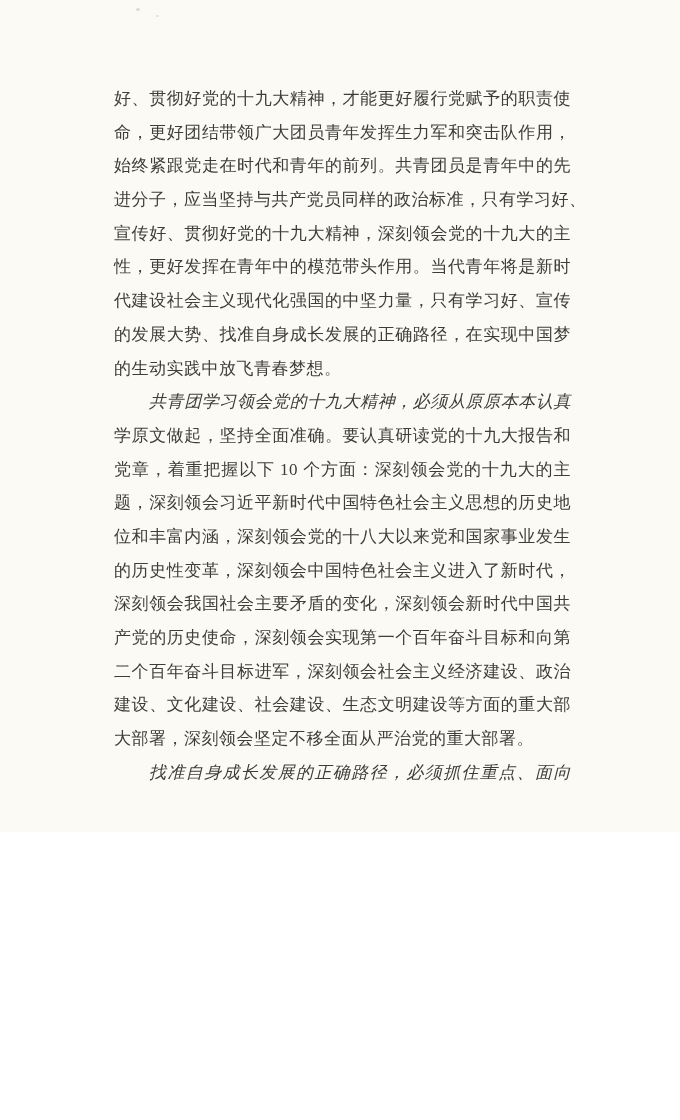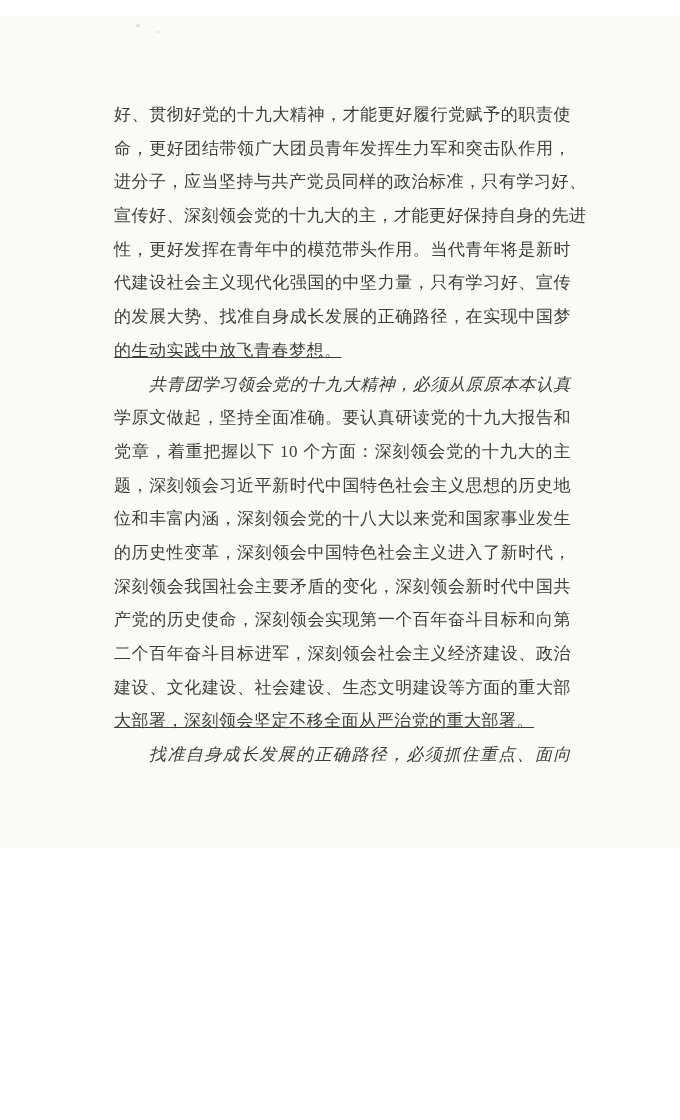--- a/index.html
+++ b/index.html
@@ -3,21 +3,20 @@
 <meta charset="utf-8">
 <style>
   html, body { margin: 0; padding: 0; }
   .screenshot {
     position: relative;
     width: 680px;
     height: 832px;
     overflow: hidden;
     background: #c4b5fd;
     font-family: "Liberation Serif", "DejaVu Serif", serif;
-    margin-top: 16px;
   }
   
   .paper {
     position: absolute;
     left: 0; top: 0;
     width: 680px; height: 922px;
     background: #fbfaf5;
   }
   
   .paper-edge {
@@ -52,40 +51,40 @@
   .line {
     white-space: nowrap;
     text-align: justify;
     text-align-last: justify;
     height: 33.7px;
     overflow: visible;
   }
   .line.noj {
     text-align: center;
     text-align-last: left;
-    text-decoration: underline;
   }
   .line.indent { text-indent: 35px; font-style: italic; }
 </style>
 </head>
 <body>
 
 <div class="screenshot">
   <div class="paper"></div>
   <div class="paper-edge"></div>
   <span class="speck s1"></span>
   <span class="speck s2"></span>
   <span class="speck s3"></span>
 
   <div class="textblock">
 
     <div class="line">好、贯彻好党的十九大精神，才能更好履行党赋予的职责使</div>
     <div class="line">命，更好团结带领广大团员青年发挥生力军和突击队作用，</div>
+    <div class="line">始终紧跟党走在时代和青年的前列。共青团员是青年中的先</div>
     <div class="line">进分子，应当坚持与共产党员同样的政治标准，只有学习好、</div>
-    <div class="line">宣传好、深刻领会党的十九大的主，才能更好保持自身的先进</div>
+    <div class="line">宣传好、贯彻好党的十九大精神，深刻领会党的十九大的主</div>
     <div class="line">性，更好发挥在青年中的模范带头作用。当代青年将是新时</div>
     <div class="line">代建设社会主义现代化强国的中坚力量，只有学习好、宣传</div>
     <div class="line">的发展大势、找准自身成长发展的正确路径，在实现中国梦</div>
     <div class="line noj">的生动实践中放飞青春梦想。</div>
 
     <div class="line indent">共青团学习领会党的十九大精神，必须从原原本本认真</div>
     <div class="line">学原文做起，坚持全面准确。要认真研读党的十九大报告和</div>
     <div class="line">党章，着重把握以下 10 个方面：深刻领会党的十九大的主</div>
     <div class="line">题，深刻领会习近平新时代中国特色社会主义思想的历史地</div>
     <div class="line">位和丰富内涵，深刻领会党的十八大以来党和国家事业发生</div>

